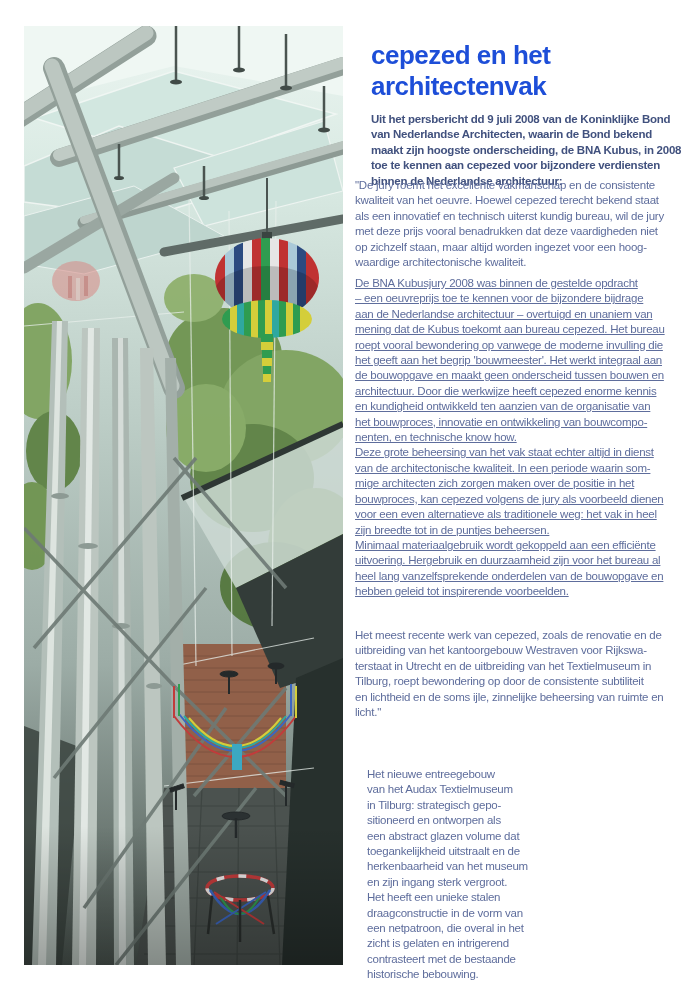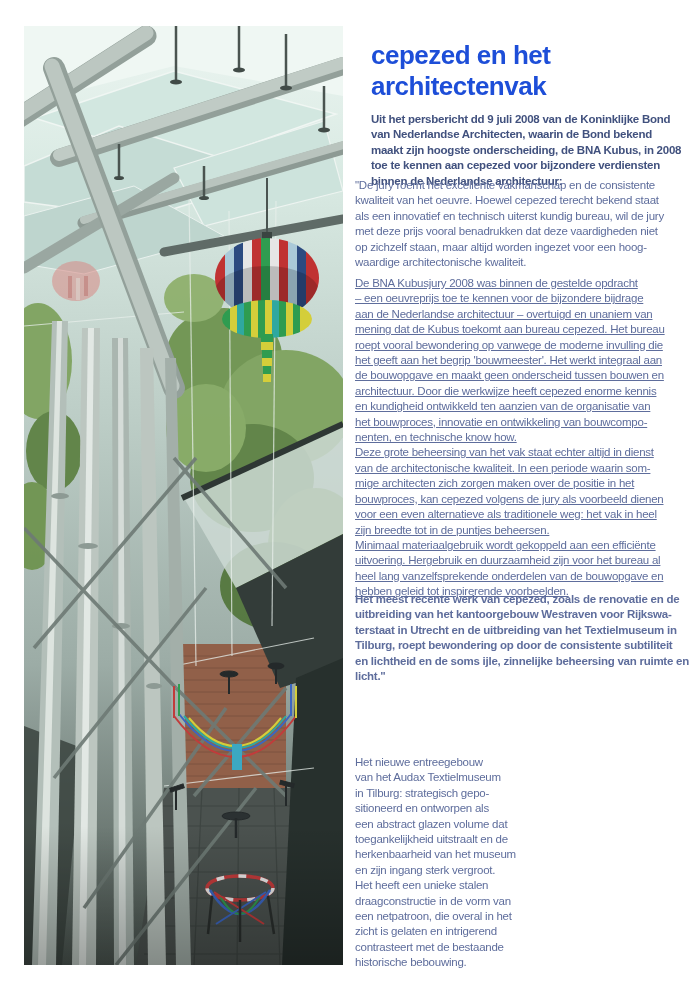--- a/index.html
+++ b/index.html
@@ -13,22 +13,22 @@
            font-size:26px;line-height:31px;font-weight:bold;color:#1d4ed8;
            letter-spacing:-0.5px;white-space:pre-line;}
   .intro{position:absolute;left:355px;top:96px;width:345px;margin:16px;
          font-size:11.5px;line-height:15.4px;font-weight:bold;color:#41517e;
          letter-spacing:-0.25px;white-space:pre-line;}
   .para{position:absolute;left:355px;width:345px;margin:0;
         font-size:11.5px;line-height:15.4px;color:#5e6d9c;
         letter-spacing:-0.25px;white-space:pre-line;}
   #p1{top:178px;}
   #p2{top:276px;text-decoration:underline;}
-  #p3{top:592px;font-weight:bold;}
-  .caption{position:absolute;left:355px;top:755px;width:210px;margin:0;
+  #p3{top:628px;}
+  .caption{position:absolute;left:355px;top:755px;width:210px;margin:12px;
            font-size:11.5px;line-height:15.4px;color:#5e6d9c;
            letter-spacing:-0.25px;white-space:pre-line;}
 </style>
 </head>
 <body>
 
 <div class="page">
 
   <figure class="photo">
     <svg viewBox="0 0 319 939" preserveAspectRatio="none" xmlns="http://www.w3.org/2000/svg">

